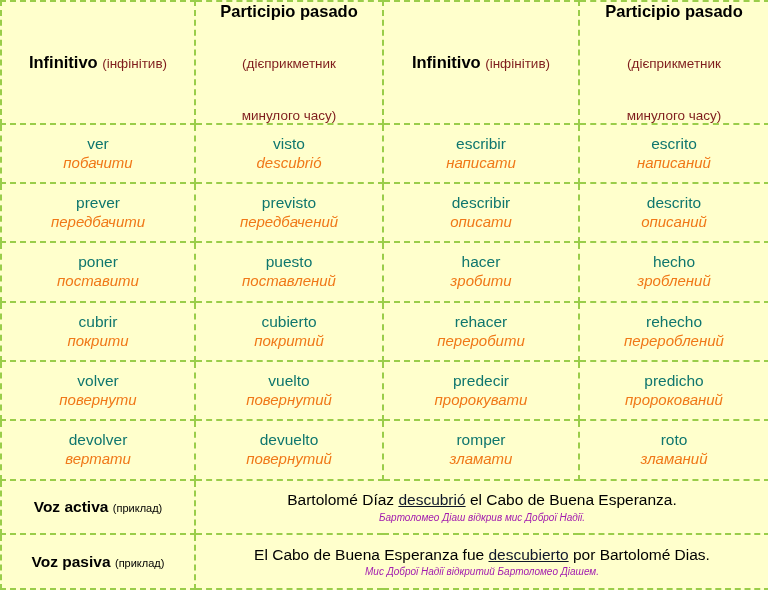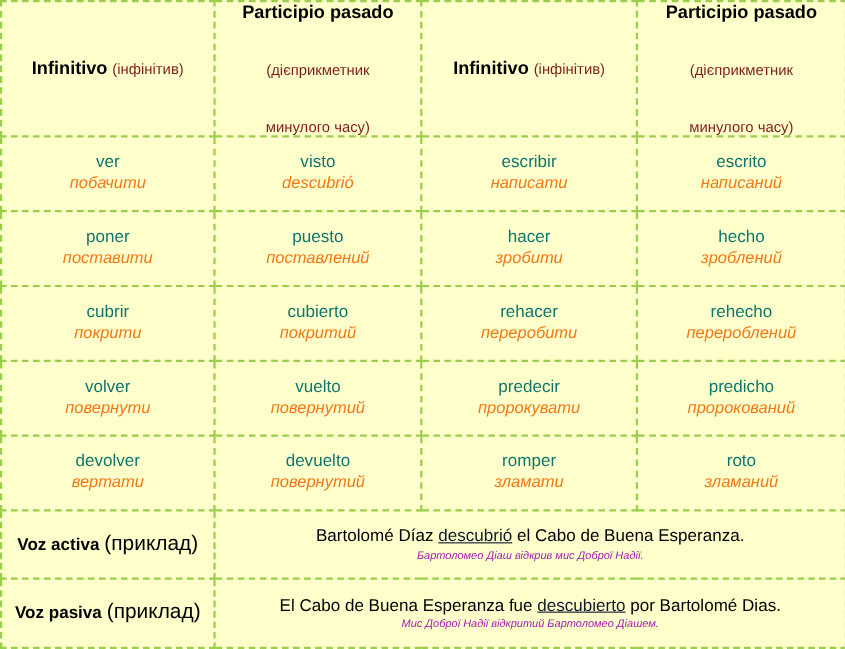--- a/index.html
+++ b/index.html
@@ -71,21 +71,21 @@
     padding: 6px 10px;
     text-align: left;
     line-height: 1.2;
   }
   .voice-name {
     font-size: 15.5px;
     font-weight: bold;
     color: #000000;
   }
   .voice-note {
-    font-size: 19px;
+    font-size: 11px;
     color: #000000;
   }
   .voice-name, .voice-note { display: inline; margin-top: 44px; }
 
   .voice-body {
     padding: 6px 10px;
     text-align: left;
     line-height: 1.34;
   }
   .voice-es {
@@ -150,20 +150,38 @@
           <div class="es">escribir</div>
           <div class="uk">написати</div>
         </td>
         <td class="cell">
           <div class="es">escrito</div>
           <div class="uk">написаний</div>
         </td>
       </tr>
       <tr>
         <td class="cell">
+          <div class="es">prever</div>
+          <div class="uk">передбачити</div>
+        </td>
+        <td class="cell">
+          <div class="es">previsto</div>
+          <div class="uk">передбачений</div>
+        </td>
+        <td class="cell">
+          <div class="es">describir</div>
+          <div class="uk">описати</div>
+        </td>
+        <td class="cell">
+          <div class="es">descrito</div>
+          <div class="uk">описаний</div>
+        </td>
+      </tr>
+      <tr>
+        <td class="cell">
           <div class="es">poner</div>
           <div class="uk">поставити</div>
         </td>
         <td class="cell">
           <div class="es">puesto</div>
           <div class="uk">поставлений</div>
         </td>
         <td class="cell">
           <div class="es">hacer</div>
           <div class="uk">зробити</div>

